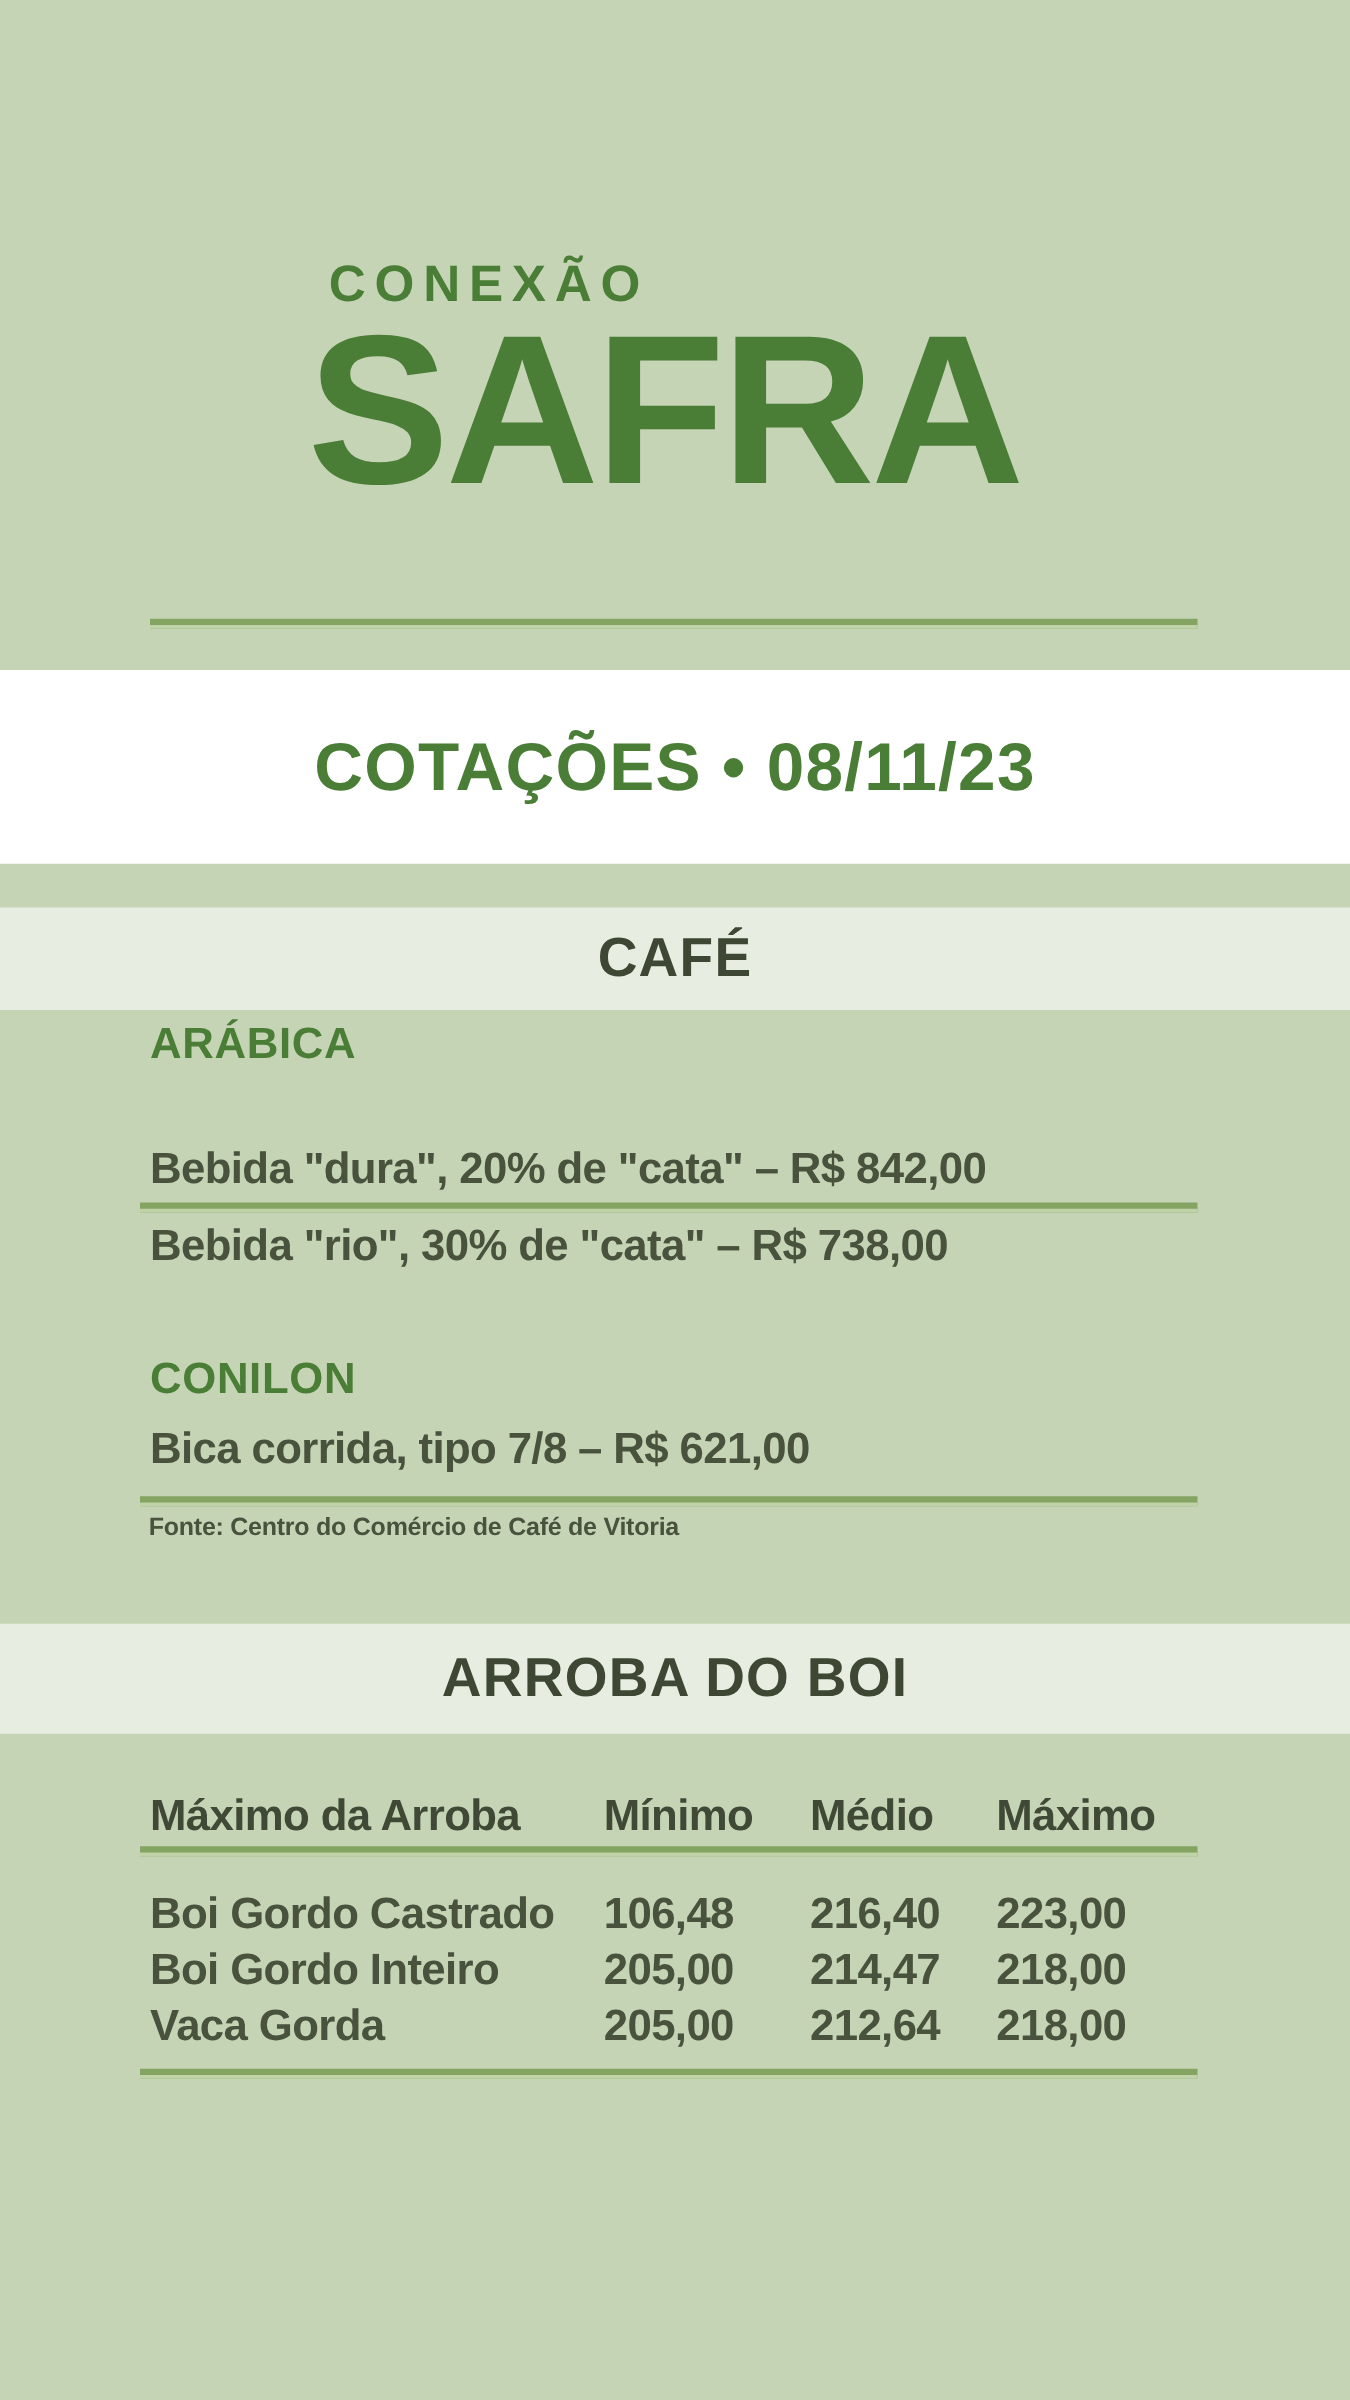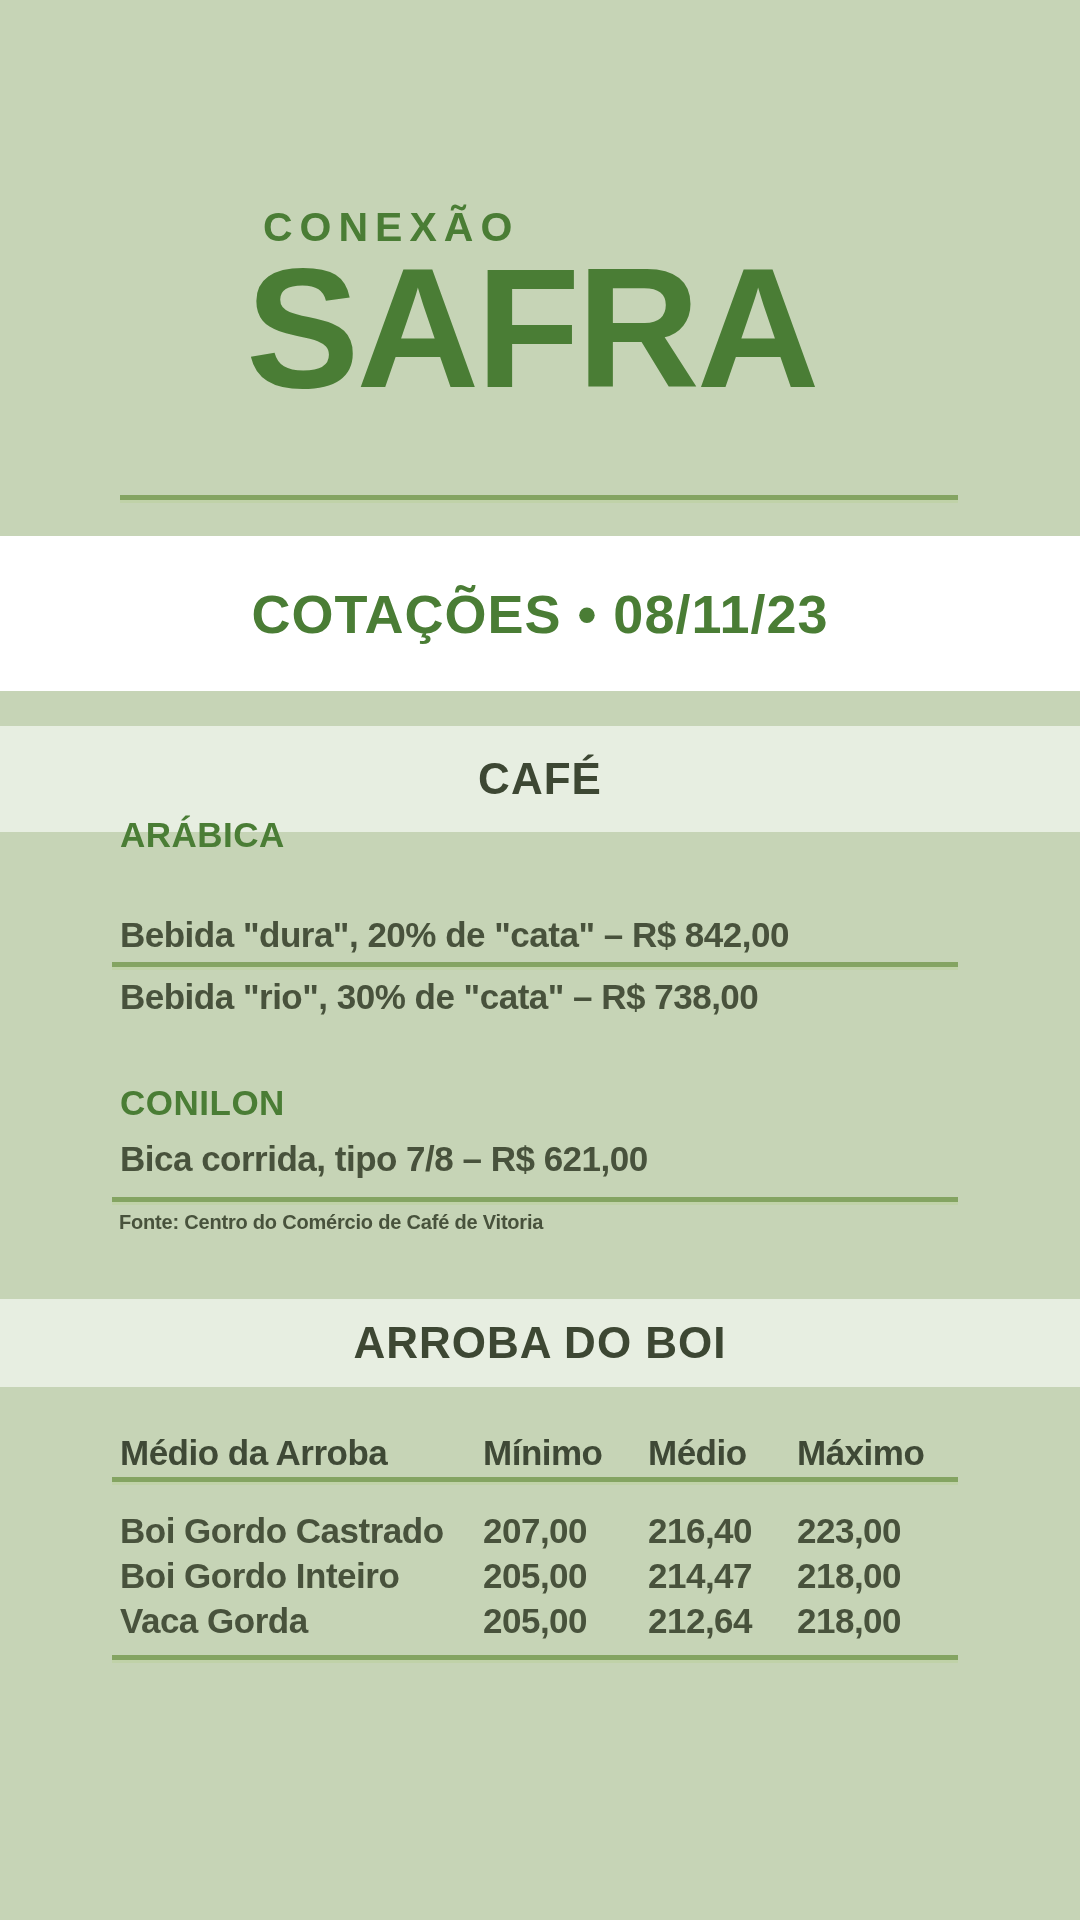--- a/index.html
+++ b/index.html
@@ -38,21 +38,21 @@
     left:0;width:1080px;display:flex;
     align-items:center;justify-content:center;
   }
   .band-white{
     top:536px;height:155px;background:#ffffff;
   }
   .band-white .band-title{
     font-size:54px;font-weight:bold;letter-spacing:1px;color:#4a7d35;
   }
   .band-light{background:#e7eee1;}
-  .band-cafe{top:726px;height:106px;}
+  .band-cafe{top:726px;height:82px;}
   .band-boi{top:1299px;height:88px;}
   .band-light .band-title{
     font-size:44px;font-weight:bold;letter-spacing:1px;color:#3d4733;
   }
 
   .group-title{
     left:120px;font-size:35px;font-weight:bold;
     color:#4a7d35;line-height:1;letter-spacing:0.5px;
   }
   .g-arabica{top:817px;}
@@ -122,30 +122,30 @@
   <div class="abs row-text r-bica">Bica corrida, tipo 7/8 – R$ 621,00</div>
   <div class="abs rule rule-2"></div>
 
   <div class="abs fonte fonte-cafe">Fonte: Centro do Comércio de Café de Vitoria</div>
 
   <div class="abs band band-light band-boi">
     <span class="band-title">ARROBA DO BOI</span>
   </div>
 
   <div class="abs tbl-grid tbl-header">
-    <span class="cell">Médio da Arroba</span>
+    <span class="cell">Máximo da Arroba</span>
     <span class="cell">Mínimo</span>
     <span class="cell">Médio</span>
     <span class="cell">Máximo</span>
   </div>
   <div class="abs rule rule-3"></div>
 
   <div class="abs tbl-grid tbl-body">
     <span class="cell">Boi Gordo Castrado</span>
-    <span class="cell">207,00</span>
+    <span class="cell">106,48</span>
     <span class="cell">216,40</span>
     <span class="cell">223,00</span>
 
     <span class="cell">Boi Gordo Inteiro</span>
     <span class="cell">205,00</span>
     <span class="cell">214,47</span>
     <span class="cell">218,00</span>
 
     <span class="cell">Vaca Gorda</span>
     <span class="cell">205,00</span>

